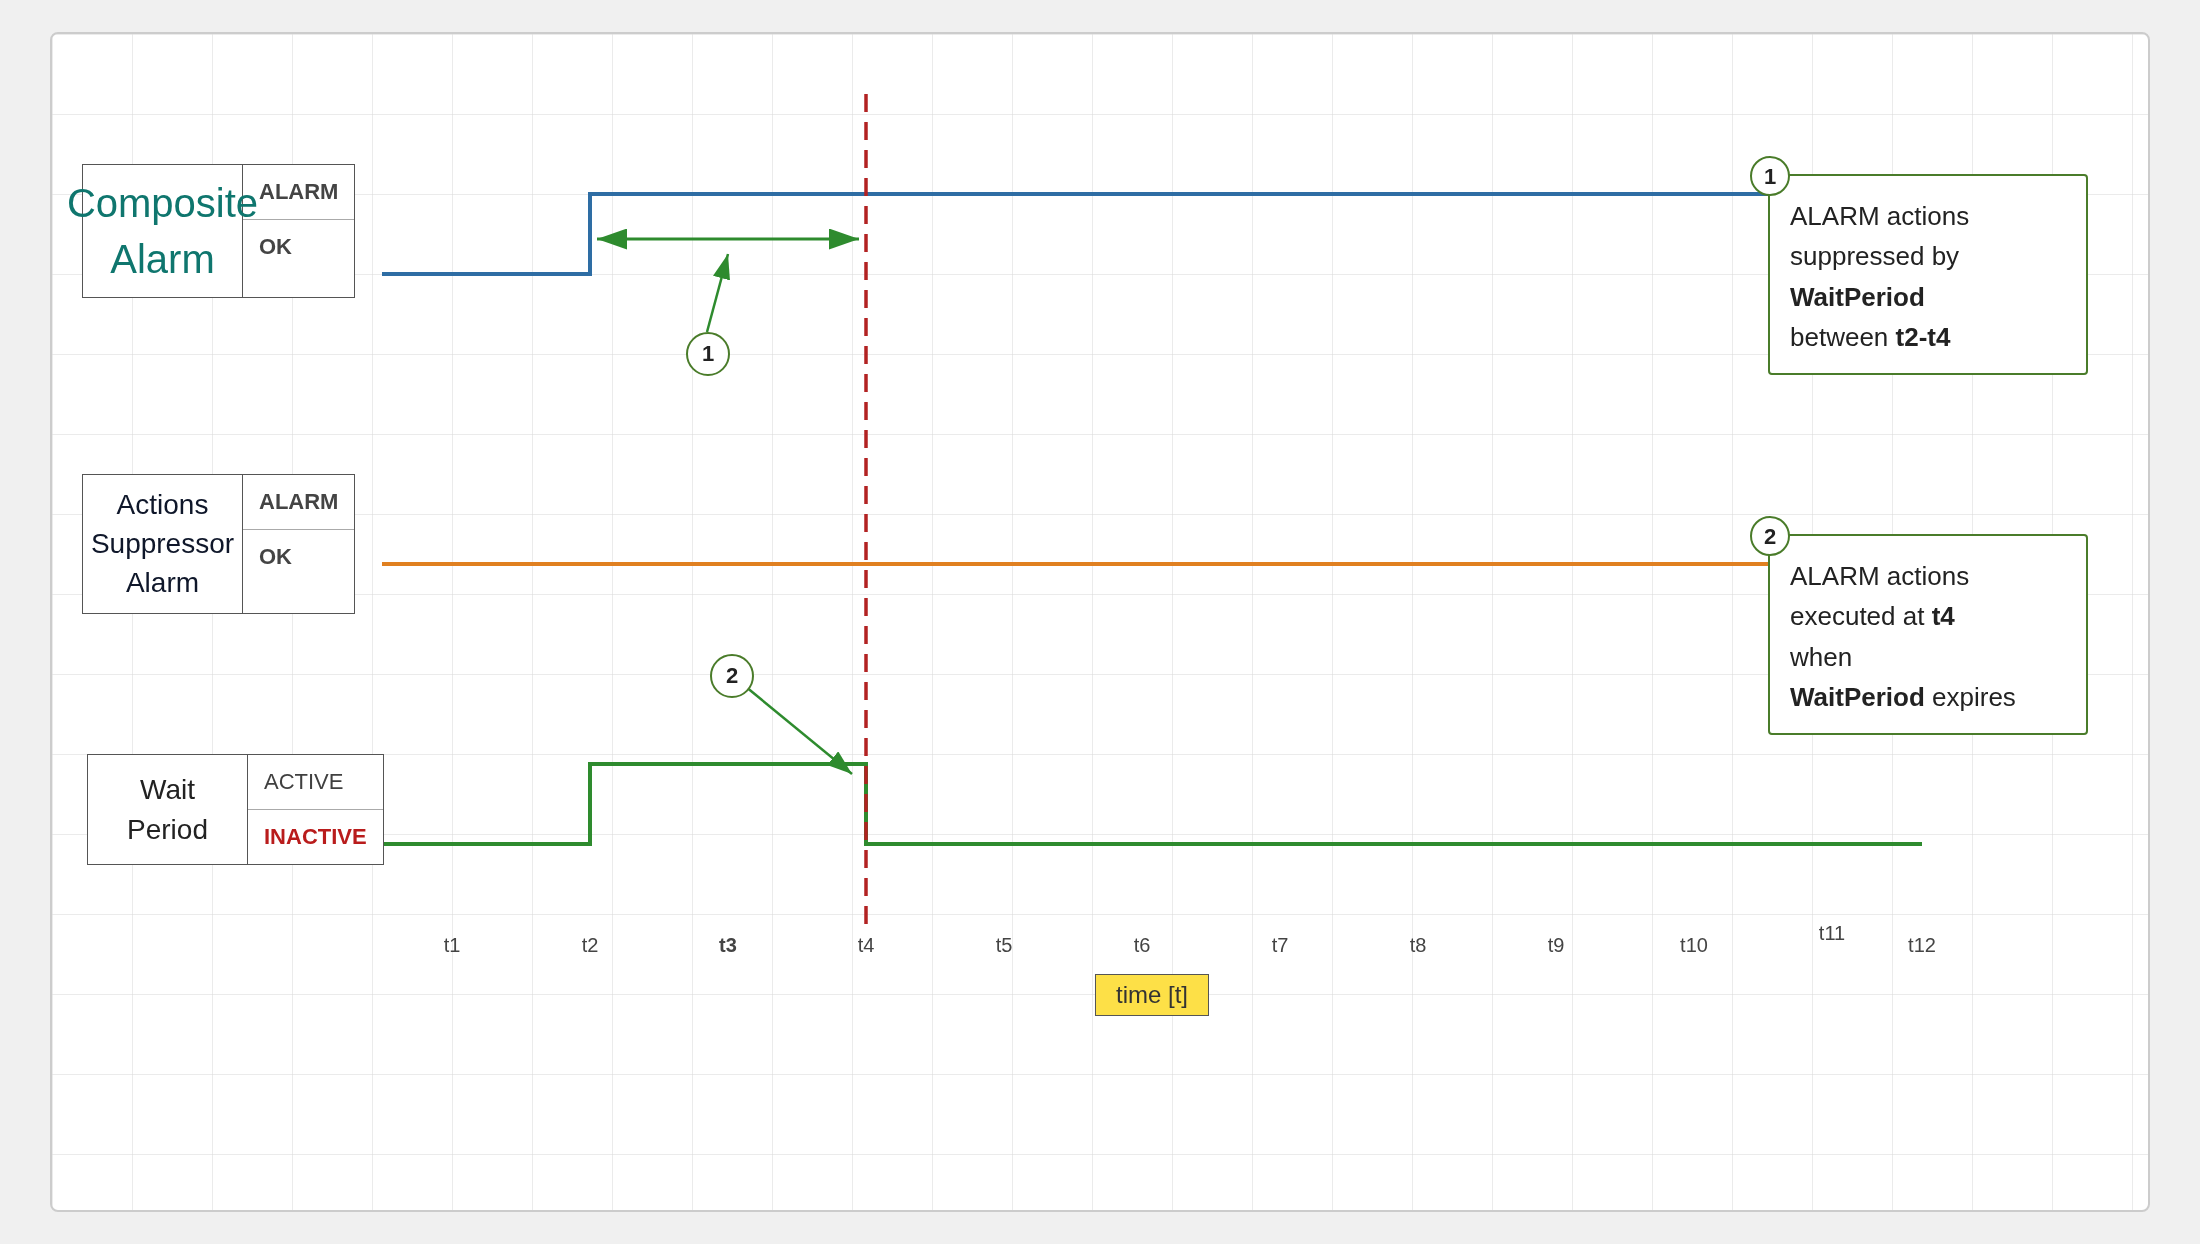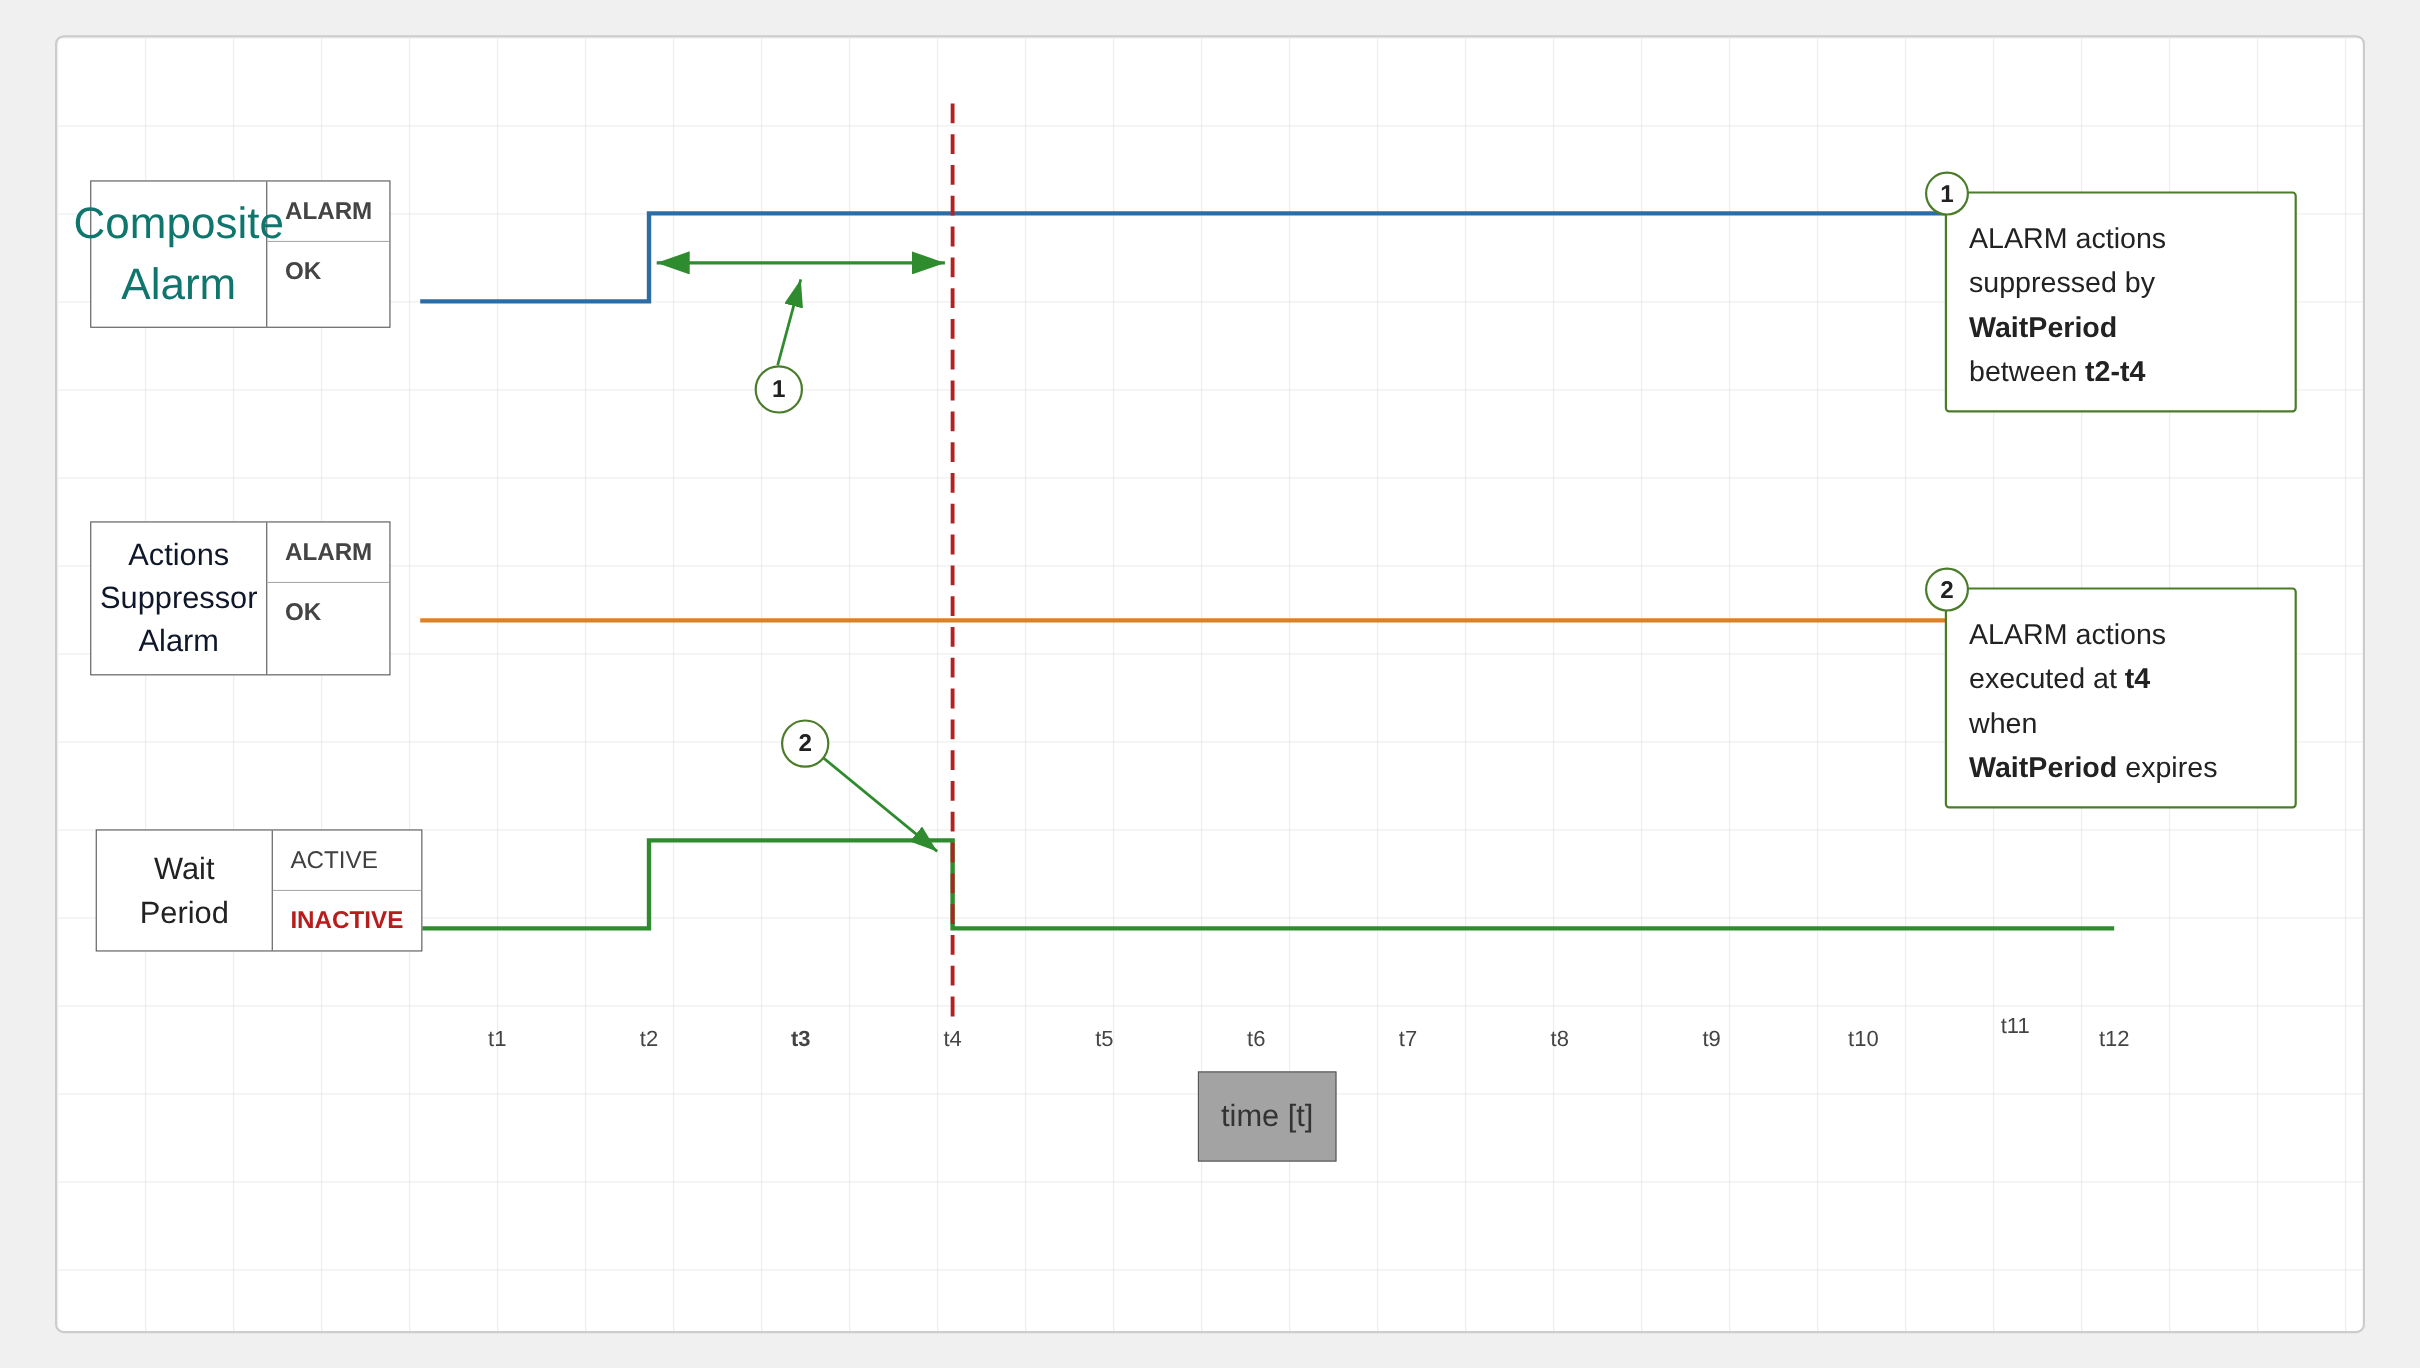--- a/index.html
+++ b/index.html
@@ -54,24 +54,24 @@
     
     .time-label {
       position: absolute;
       font-size: 20px;
       color: #444;
       transform: translateX(-50%);
     }
     .time-box {
       position: absolute;
       border: 1.5px solid #555;
-      padding: 24px 20px;
-      font-size: 28px;
+      padding: 6px 20px;
+      font-size: 24px;
       color: #333;
-      background: #a3a3a3;
+      background: #fde047;
       transform: translateX(-50%);
     }
 
     
     .callout-circle {
       position: absolute;
       width: 44px;
       height: 44px;
       border: 2.5px solid #4a7c2a;
       border-radius: 50%;

